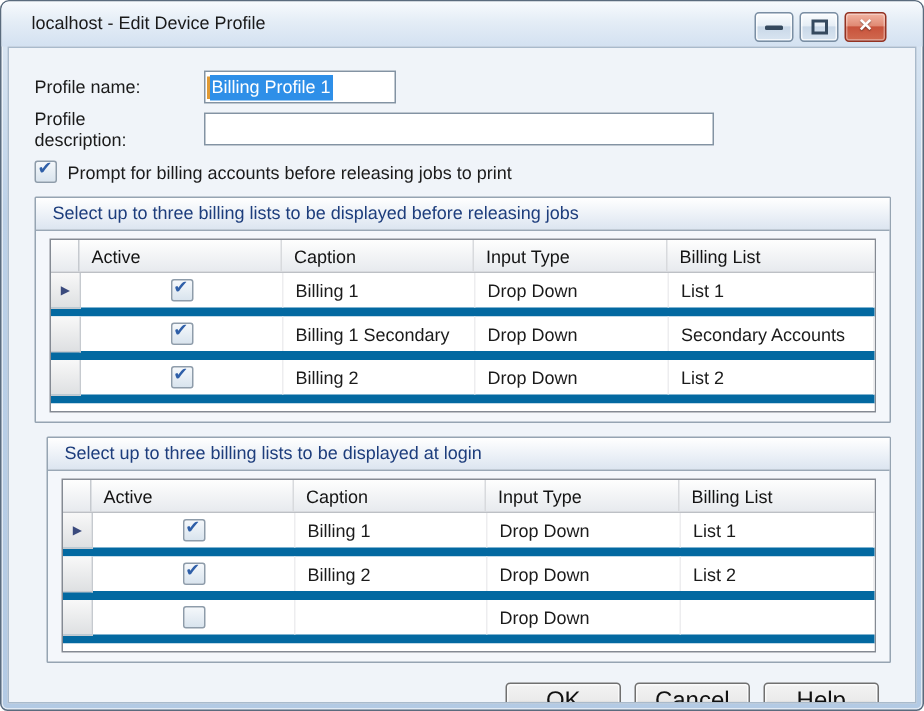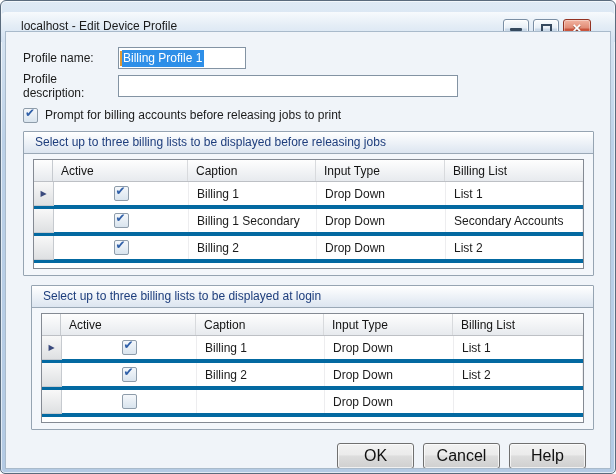--- a/index.html
+++ b/index.html
@@ -12,21 +12,20 @@
   .window{
     position:absolute;left:0;top:0;width:614px;height:472px;
     border:1px solid #57ررر;border:1px solid #5a6b7d;border-radius:6px 6px 5px 5px;
     background:linear-gradient(#dfeaf5,#bcd1e8 30%,#b3cae4);
     box-shadow:inset 0 0 0 1px rgba(255,255,255,.6);
   }
   .titlebar{
     position:absolute;top:0;left:0;right:0;height:30px;
     border-radius:5px 5px 0 0;
     background:linear-gradient(#f7fafd,#e4edf6 45%,#d3e1f1);
-    margin-top:11px;
   }
   .window-title{
     position:absolute;left:20px;top:0;line-height:29px;font-size:12px;color:#1a1a1a;
     white-space:nowrap;
   }
   .caption-buttons{position:absolute;top:7px;right:24px;display:flex;gap:4px;}
   .cap-btn{
     width:24px;height:18px;border:1px solid #7a8ea3;border-radius:3px;position:relative;
     background:linear-gradient(#fbfdfe,#e6eef6 45%,#c9d8e8 50%,#d9e5f1);
     box-shadow:inset 0 0 0 1px rgba(255,255,255,.75);cursor:default;
@@ -43,40 +42,40 @@
     color:#ffffff;font-weight:bold;font-size:15px;line-height:18px;
     text-shadow:0 1px 1px rgba(0,0,0,.45);
   }
   
   .client{
     position:absolute;left:4px;top:30px;right:4px;bottom:4px;
     background:#f0f4f9;border:1px solid #a9bacb;box-sizing:border-box;
     padding:0 16px 0 17px;overflow:hidden;
   }
   
-  .form-row{display:flex;align-items:center;height:22px;}
+  .form-row{display:flex;align-items:center;height:22px;gap:18px;}
   .fr1{margin-top:15px;}
   .fr2{margin-top:6px;}
   .form-label{width:95px;flex:0 0 95px;}
   .textbox{
     height:20px;border:1px solid #8393a3;background:#ffffff;
     display:flex;align-items:center;padding:0 1px;box-sizing:content-box;
   }
   .tb-name{width:124px;}
   .selected-text{
     background:#2e8fe8;color:#ffffff;padding:1px 2px 2px 1px;white-space:nowrap;
   }
   .caret{width:2px;height:15px;background:#e09a35;}
   input.textinput{
     width:340px;height:22px;border:1px solid #8393a3;background:#ffffff;
     font-family:"Liberation Sans",sans-serif;font-size:12px;padding:0 3px;box-sizing:border-box;outline:none;
   }
   
   .check-row{display:flex;align-items:center;gap:7px;height:14px;}
-  .cr1{margin-top:11px;}
+  .cr1{margin-top:11px;align-items:flex-end;}
   .cr2{margin-top:7px;}
   .checkbox{
     width:13px;height:13px;flex:0 0 13px;border:1px solid #8e9caa;border-radius:2px;
     background:linear-gradient(#f5f8fb,#d9e4ee);position:relative;cursor:default;
   }
   .checkbox.checked::after{
     content:"\2714";position:absolute;left:1px;top:-3px;
     font-size:12px;color:#2f5fa8;
   }
   
@@ -94,21 +93,21 @@
   }
   .grid-header{display:flex;height:21px;background:linear-gradient(#fefefe,#e7eaee);
     border-bottom:1px solid #bdc0c5;}
   .gh-cell{display:flex;align-items:center;padding-left:8px;box-sizing:border-box;
     border-right:1px solid #d8dadd;color:#141414;white-space:nowrap;}
   .gh-sel{width:19px;flex:0 0 19px;padding-left:0;border-right:1px solid #c6cacf;}
   .c-active{width:135px;flex:0 0 135px;}
   .c-caption{width:128px;flex:0 0 128px;}
   .c-type{width:129px;flex:0 0 129px;text-align:center;}
   .c-list{flex:1;border-right:none;}
-  .grid-row{display:flex;height:23px;background:#ffffff;border-bottom:4px solid #0369a1;}
+  .grid-row{display:flex;height:23px;background:#ffffff;border-bottom:6px solid #0369a1;}
   .row-sel{
     width:19px;flex:0 0 19px;display:flex;align-items:center;justify-content:center;
     background:linear-gradient(#f8f8f8,#dee0e2);
     border-right:1px solid #c6cacf;border-bottom:1px solid #c6cacf;margin-bottom:-1px;
     cursor:default;
   }
   .row-sel.checked::after{content:"\25b6";font-size:8px;color:#3a4a7d;}
   .cell{display:flex;align-items:center;padding-left:8px;box-sizing:border-box;
     border-right:1px solid #ededef;white-space:nowrap;overflow:hidden;cursor:default;}
   .cell.cell-active{justify-content:center;padding-left:0;}

